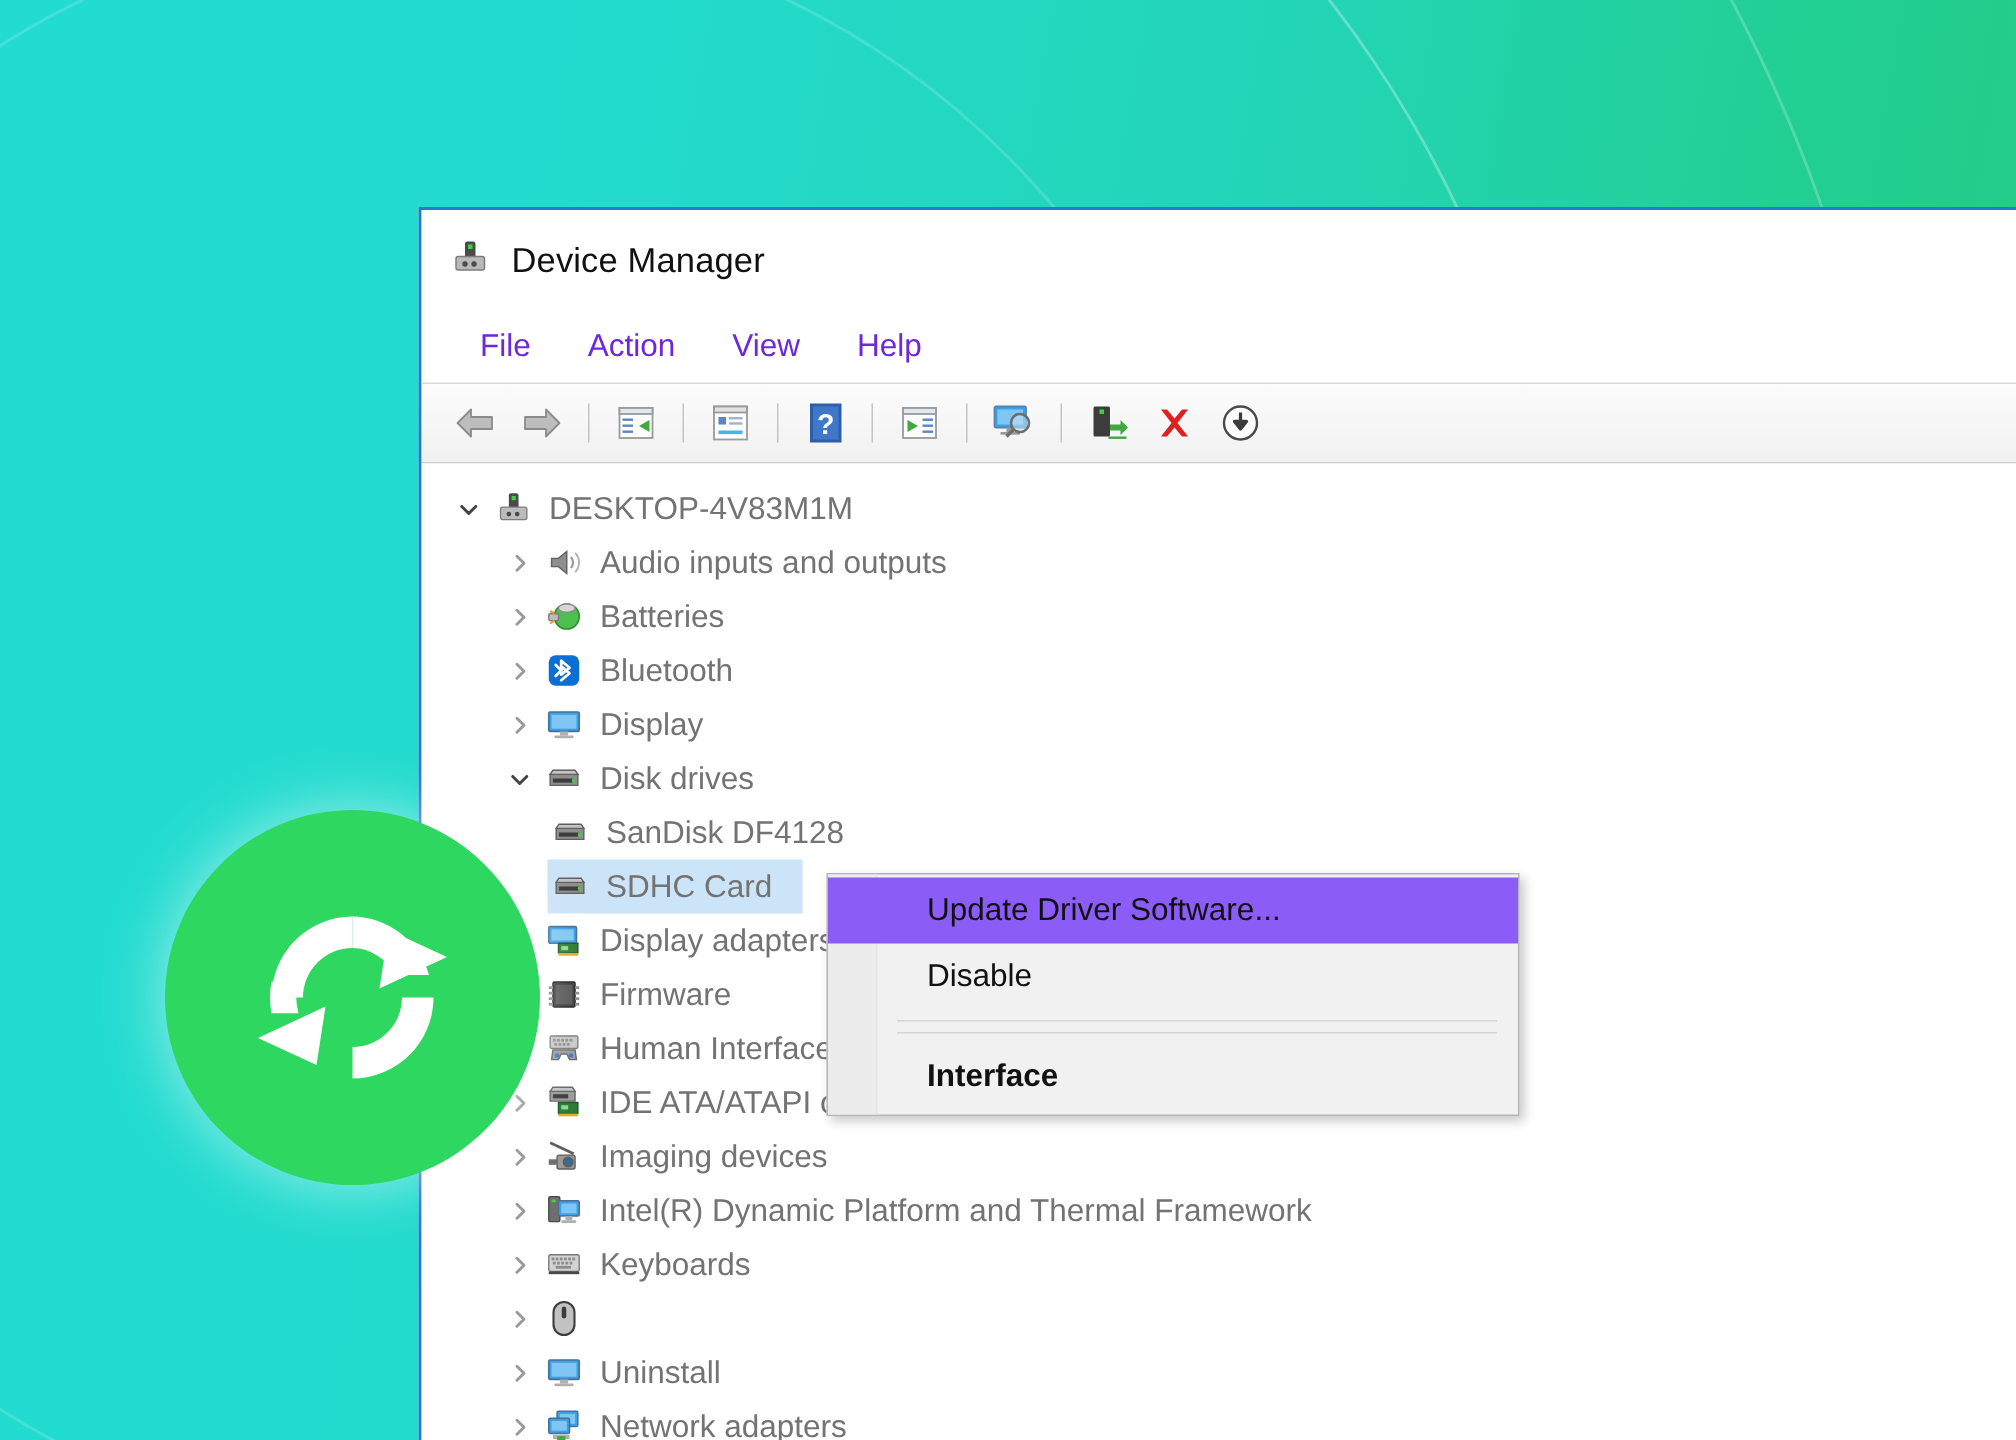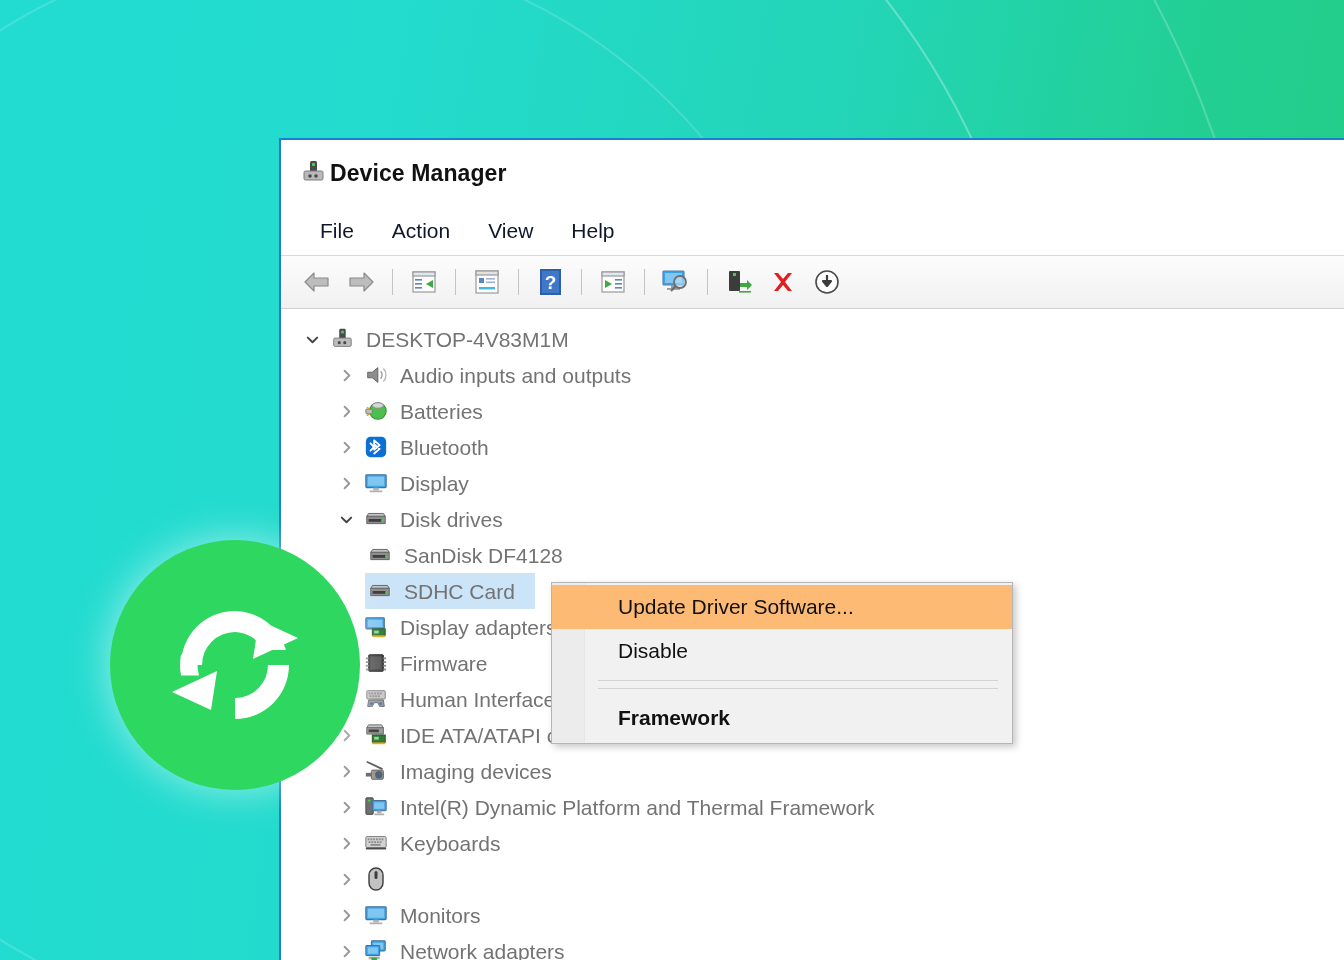--- a/index.html
+++ b/index.html
@@ -46,32 +46,32 @@
     overflow:hidden;
   }
 
   
   #titlebar {
     height:66px; background:#ffffff;
     display:flex; align-items:center;
     padding-left:19px;
   }
   #titlebar .title-text {
-    font-size:23px; color:#111; margin-left:4px; letter-spacing:.1px;font-weight:bold;
+    font-size:23px; color:#111; margin-left:15px; letter-spacing:.1px;
   }
 
   
   #menubar {
     height:50px; background:#ffffff;
     display:flex; align-items:center;
     padding-left:20px; gap:0px;
     border-bottom:1px solid #d9d9d9;
   }
   #menubar .menu-item {
-    font-size:21px; color:#0f172a;
+    font-size:21px; color:#6d28d9;
     padding:4px 19px; cursor:default;
   }
 
   
   #toolbar {
     height:53px;
     background:linear-gradient(#fcfcfc,#f1f1f1);
     display:flex; align-items:center;
     padding-left:14px; gap:0;
     border-bottom:1px solid #cfcfcf;
@@ -145,21 +145,21 @@
     z-index:0;
   }
   .cm-item {
     position:relative; z-index:1;
     height:44px; display:flex; align-items:center;
     padding-left:66px;
     font-size:21px; color:#111;
     cursor:default;
   }
   .cm-item.highlighted {
-    background:#fdba74;
+    background:#8b5cf6;
   }
   .cm-item.bold { font-weight:bold; }
   .cm-sep {
     position:relative; z-index:1;
     height:1px; background:#d3d3d3;
     margin:7px 14px 7px 46px;
   }
 </style>
 </head>
 <body>
@@ -601,21 +601,21 @@
           </svg>
       </span>
       <span class="ticon">
         <svg width="24" height="24" viewBox="0 0 26 26">
           <rect x="2" y="4" width="22" height="14" rx="1" fill="#3aa2e8" stroke="#4a6f92" stroke-width="1.2"></rect>
           <rect x="4" y="6" width="18" height="10" fill="#7fc7f2"></rect>
           <rect x="10" y="18" width="6" height="3" fill="#b0b0b0"></rect>
           <rect x="6" y="21" width="14" height="2" rx="1" fill="#b0b0b0"></rect>
         </svg>
       </span>
-      <span class="tlabel">Monitors</span>
+      <span class="tlabel">Uninstall</span>
     </div>
 
     <div class="tree-row level1">
       <span class="twisty">
         <svg viewBox="0 0 16 16">
             <path d="M6 3 L11 8 L6 13" fill="none" stroke="#9a9a9a" stroke-width="2.1" stroke-linecap="round" stroke-linejoin="round"></path>
           </svg>
       </span>
       <span class="ticon">
         <svg width="24" height="24" viewBox="0 0 26 26">
@@ -631,21 +631,21 @@
     </div>
 
   </div>
 </div>
 
 <div id="context-menu">
   <div class="cm-item highlighted">Update Driver Software...</div>
   <div class="cm-item">Disable</div>
   <div class="cm-sep"></div>
   <div class="cm-sep"></div>
-  <div class="cm-item bold">Framework</div>
+  <div class="cm-item bold">Interface</div>
 </div>
 
 <div id="refresh-badge">
   <span>
     <svg viewBox="0 0 100 100">
       <path d="M50 14 A36 36 0 0 1 84 40 L69 40 A22 22 0 0 0 50 28 Z" fill="#ffffff"></path>
       <path d="M26 57 A26 26 0 0 1 26 43 L14 43 A38 38 0 0 0 14 57 Z" fill="#ffffff"></path>
       <path d="M50 14 A36 36 0 0 0 14 50 L28 50 A22 22 0 0 1 50 28 Z" fill="#ffffff"></path>
       <path d="M50 86 A36 36 0 0 0 86 50 L72 50 A22 22 0 0 1 50 72 Z" fill="#ffffff"></path>
       <polygon points="66,20 92,32 62,46" fill="#ffffff"></polygon>

